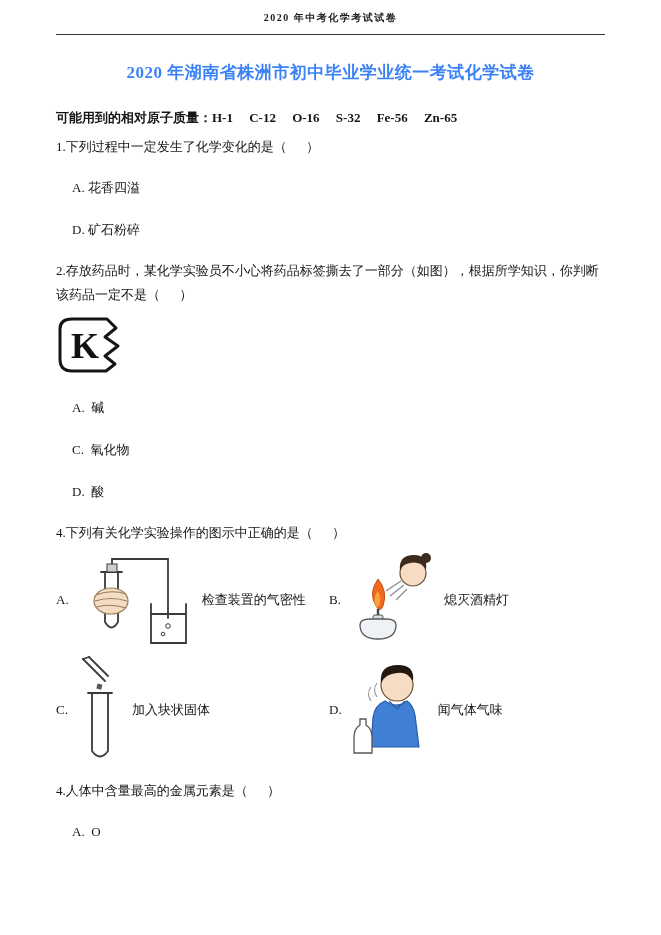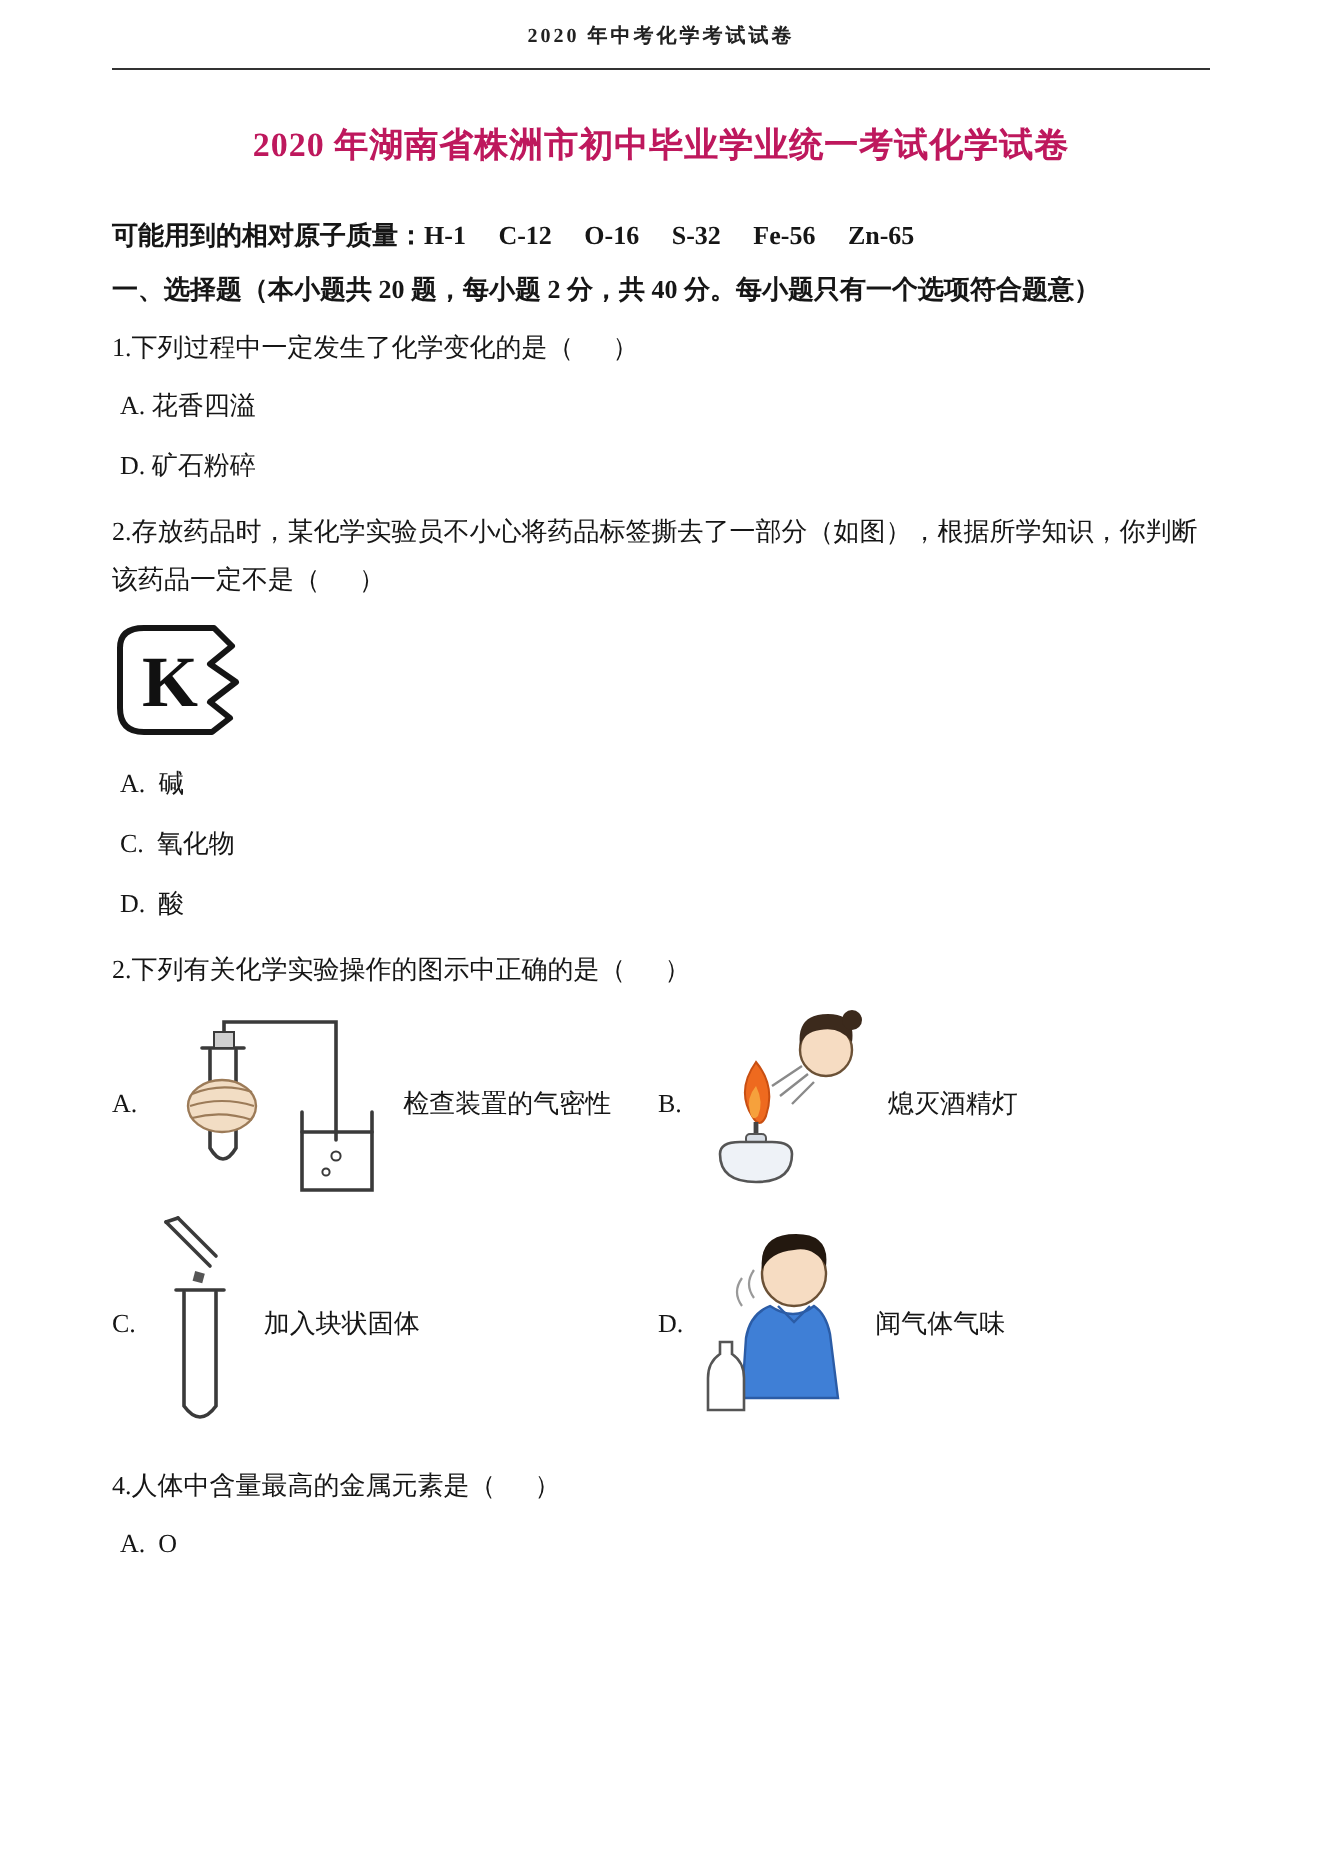--- a/index.html
+++ b/index.html
@@ -5,25 +5,25 @@
   html,body{margin:0;padding:0;}
   body{background:#ffffff;}
   .page{
     width:661px;height:935px;box-sizing:border-box;overflow:hidden;
     background:#ffffff;color:#161616;
     font-family:"Liberation Serif","DejaVu Serif",serif;
     padding:11px 56px 0 56px;position:relative;
   }
   .doc-header-text{text-align:center;font-weight:700;font-size:10px;letter-spacing:1.5px;color:#222;}
   .doc-header-rule{border-bottom:1px solid #333;margin-top:9px;}
-  .doc-title{margin:26px 0 0 0;text-align:center;font-size:17px;font-weight:700;color:#be185d;letter-spacing:.5px;}
+  .doc-title{margin:26px 0 0 0;text-align:center;font-size:17px;font-weight:700;color:#3b82f6;letter-spacing:.5px;}
   .masses{margin:25px 0 0 0;font-weight:700;font-size:13px;white-space:pre-wrap;}
   .section{margin:9px 0 0 0;font-weight:700;font-size:13px;white-space:pre-wrap;}
   .stem{margin:8px 0 0 0;font-size:13px;line-height:24px;white-space:pre-wrap;}
-  .option{margin:4px;font-size:13px;line-height:26px;white-space:pre-wrap;}
+  .option{margin:16px;font-size:13px;line-height:26px;white-space:pre-wrap;}
   .torn-label-fig{margin:8px 0 4px 0;}
   .label-outline{fill:#fff;stroke:#151515;stroke-width:3;stroke-linejoin:round;}
   .label-letter{font-family:"Liberation Serif","DejaVu Serif",serif;font-size:36px;font-weight:700;fill:#111;}
   .fig-row{display:flex;align-items:center;margin-top:6px;}
   .fig-cell{display:flex;align-items:center;gap:9px;font-size:13px;}
   .cell-left{flex:0 0 273px;width:273px;}
   .fig-art{display:inline-block;line-height:0;}
   .fig-label,.fig-caption{font-size:13px;}
   .ink{fill:none;stroke:#3a3a3a;stroke-width:1.8;stroke-linecap:round;}
 </style>
@@ -33,42 +33,41 @@
 <div class="page">
 
   <header>
     <div class="doc-header-text">2020 年中考化学考试试卷</div>
     <div class="doc-header-rule"></div>
   </header>
 
   <h1 class="doc-title">2020 年湖南省株洲市初中毕业学业统一考试化学试卷</h1>
 
   <p class="masses">可能用到的相对原子质量：H-1     C-12     O-16     S-32     Fe-56     Zn-65</p>
-  <p class="section">一、选择题（本小题共 20 题，每小题 2 分，共 40 分。每小题只有一个选项符合题意）</p>
 
   <p class="stem">1.下列过程中一定发生了化学变化的是（      ）</p>
   <p class="option">A. 花香四溢</p>
   <p class="option">D. 矿石粉碎</p>
 
   <p class="stem">2.存放药品时，某化学实验员不小心将药品标签撕去了一部分（如图），根据所学知识，你判断该药品一定不是（      ）</p>
 
   <div class="torn-label-fig">
     <span class="fig-art">
       <svg width="82" height="60" viewBox="0 0 82 60">
         <path class="label-outline" d="M16,4 Q4,4 4,14 L4,44 Q4,56 16,56 L50,56 L59,49 L49,41 L62,31 L49,22 L60,13 L51,4 Z"></path>
         <text x="15" y="43" class="label-letter">K</text>
       </svg>
     </span>
   </div>
 
   <p class="option">A.  碱</p>
   <p class="option">C.  氧化物</p>
   <p class="option">D.  酸</p>
 
-  <p class="stem">2.下列有关化学实验操作的图示中正确的是（      ）</p>
+  <p class="stem">4.下列有关化学实验操作的图示中正确的是（      ）</p>
 
   <div class="fig-row">
     <div class="fig-cell cell-left">
       <span class="fig-label">A.</span>
       <span class="fig-art">
         <svg width="115" height="92" viewBox="0 0 115 92">
           <g class="ink">
             <path d="M34,13 L34,5 L90,5 L90,64"></path>
             <path d="M73,50 L73,89 L108,89 L108,50"></path>
             <line x1="73" y1="60" x2="108" y2="60"></line>

